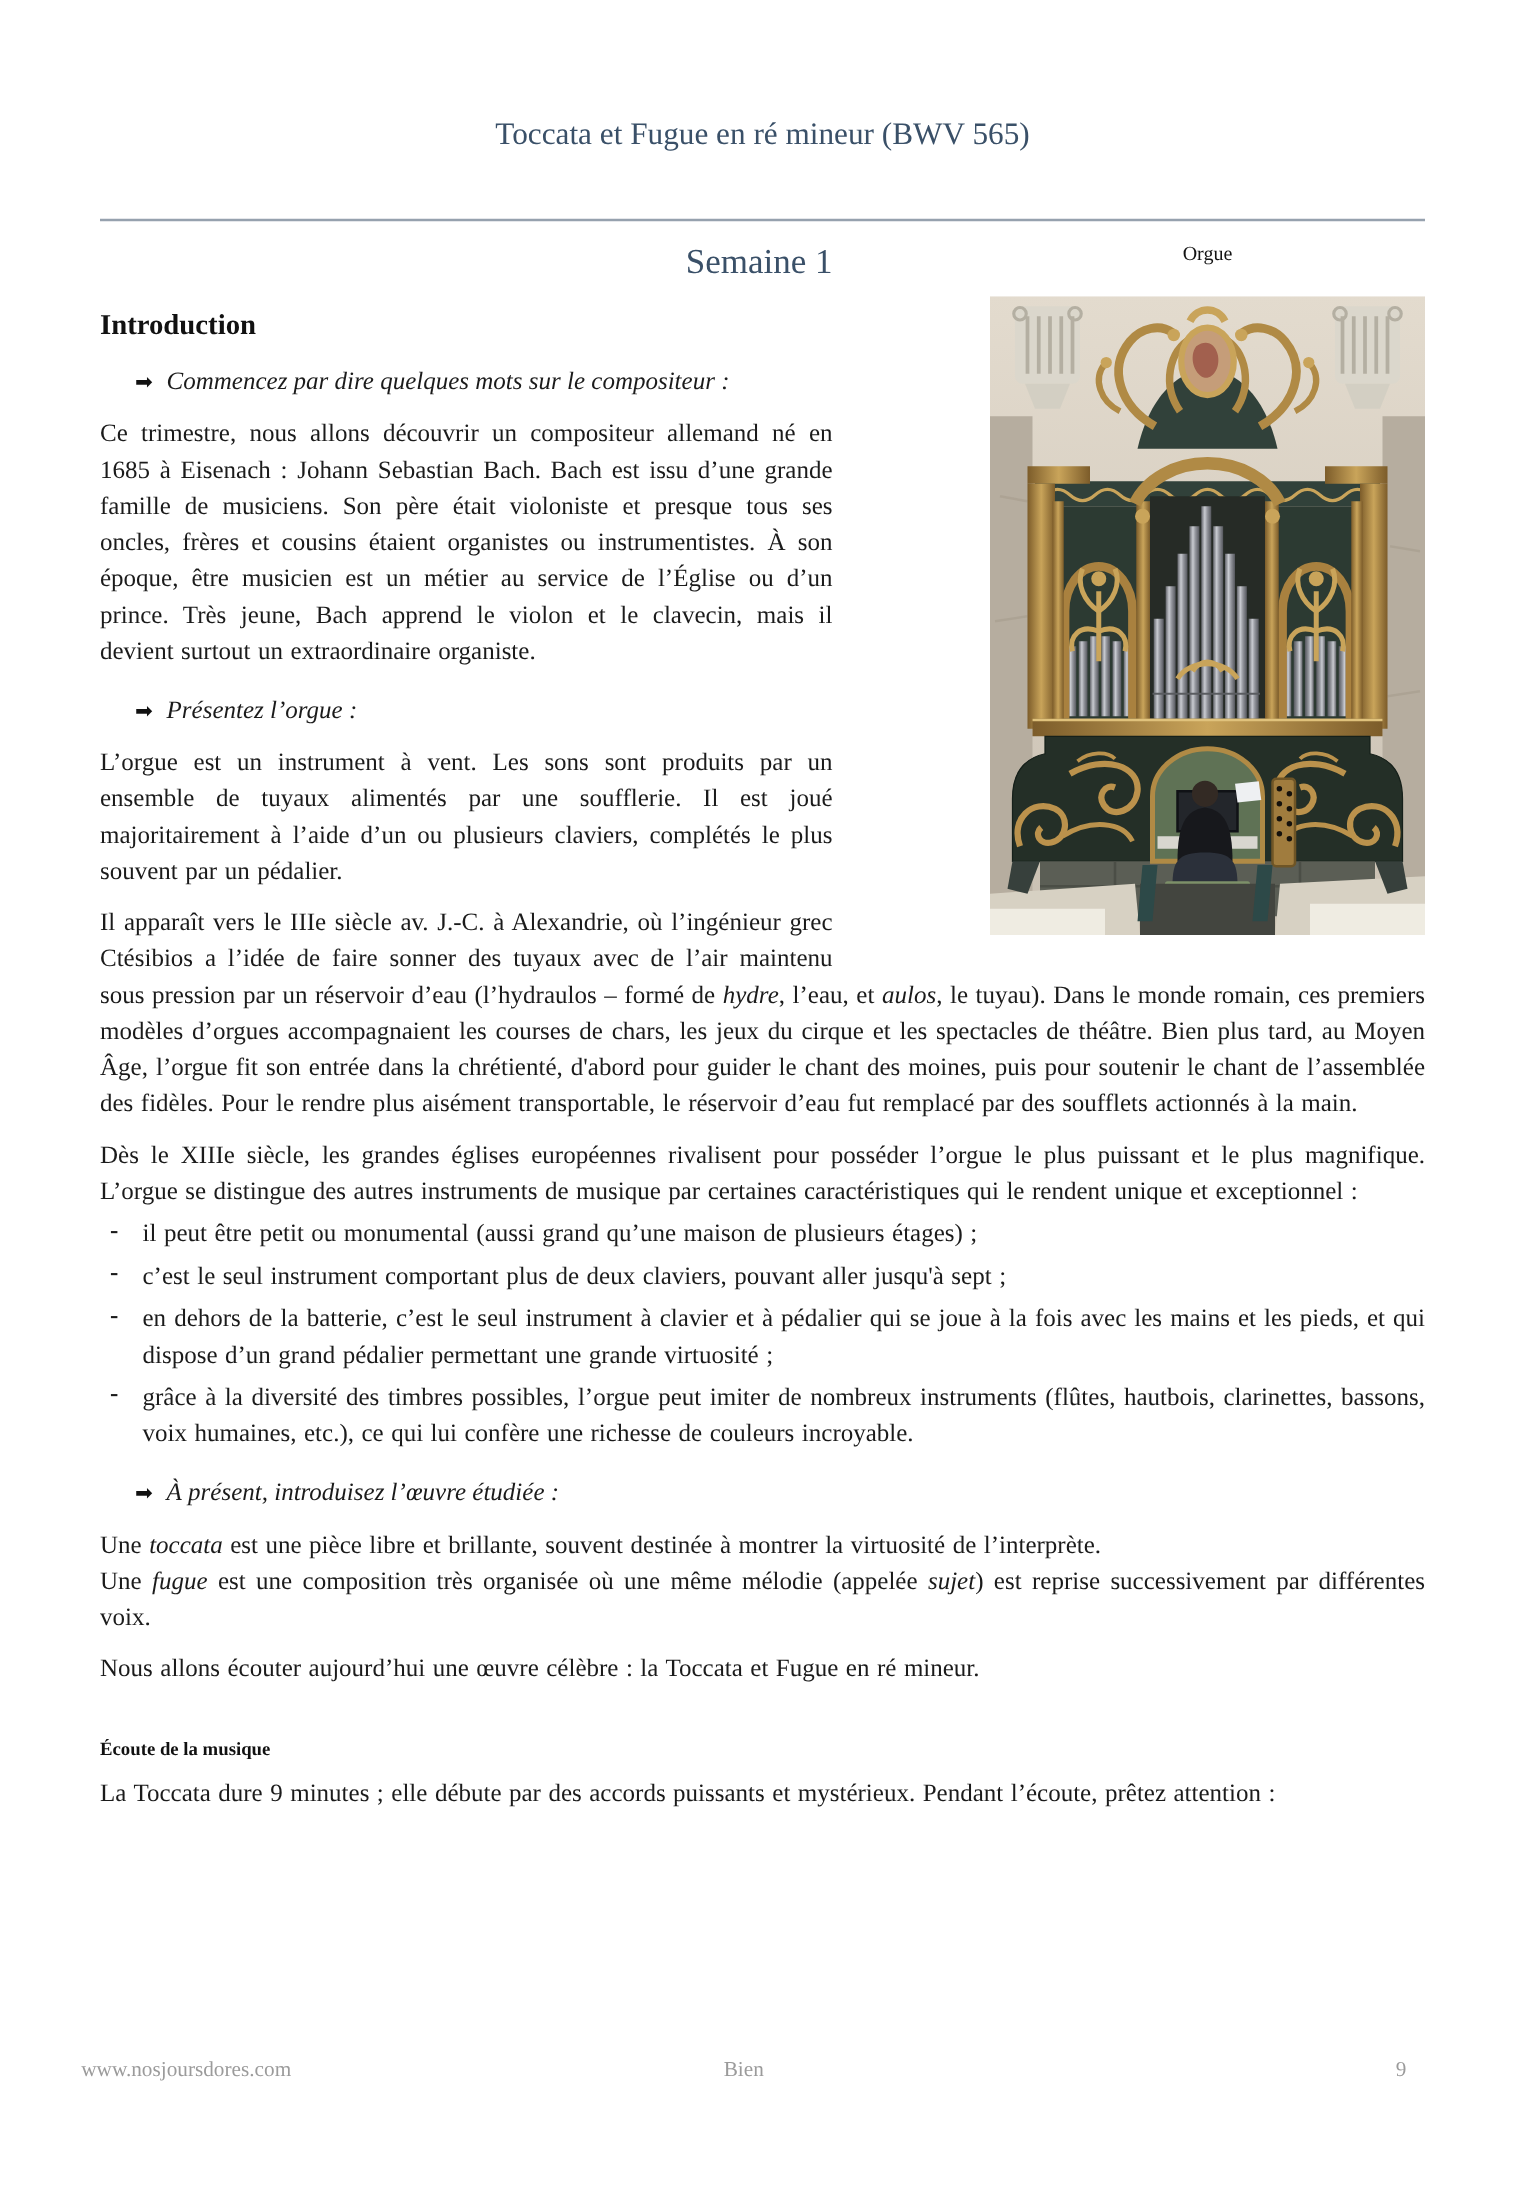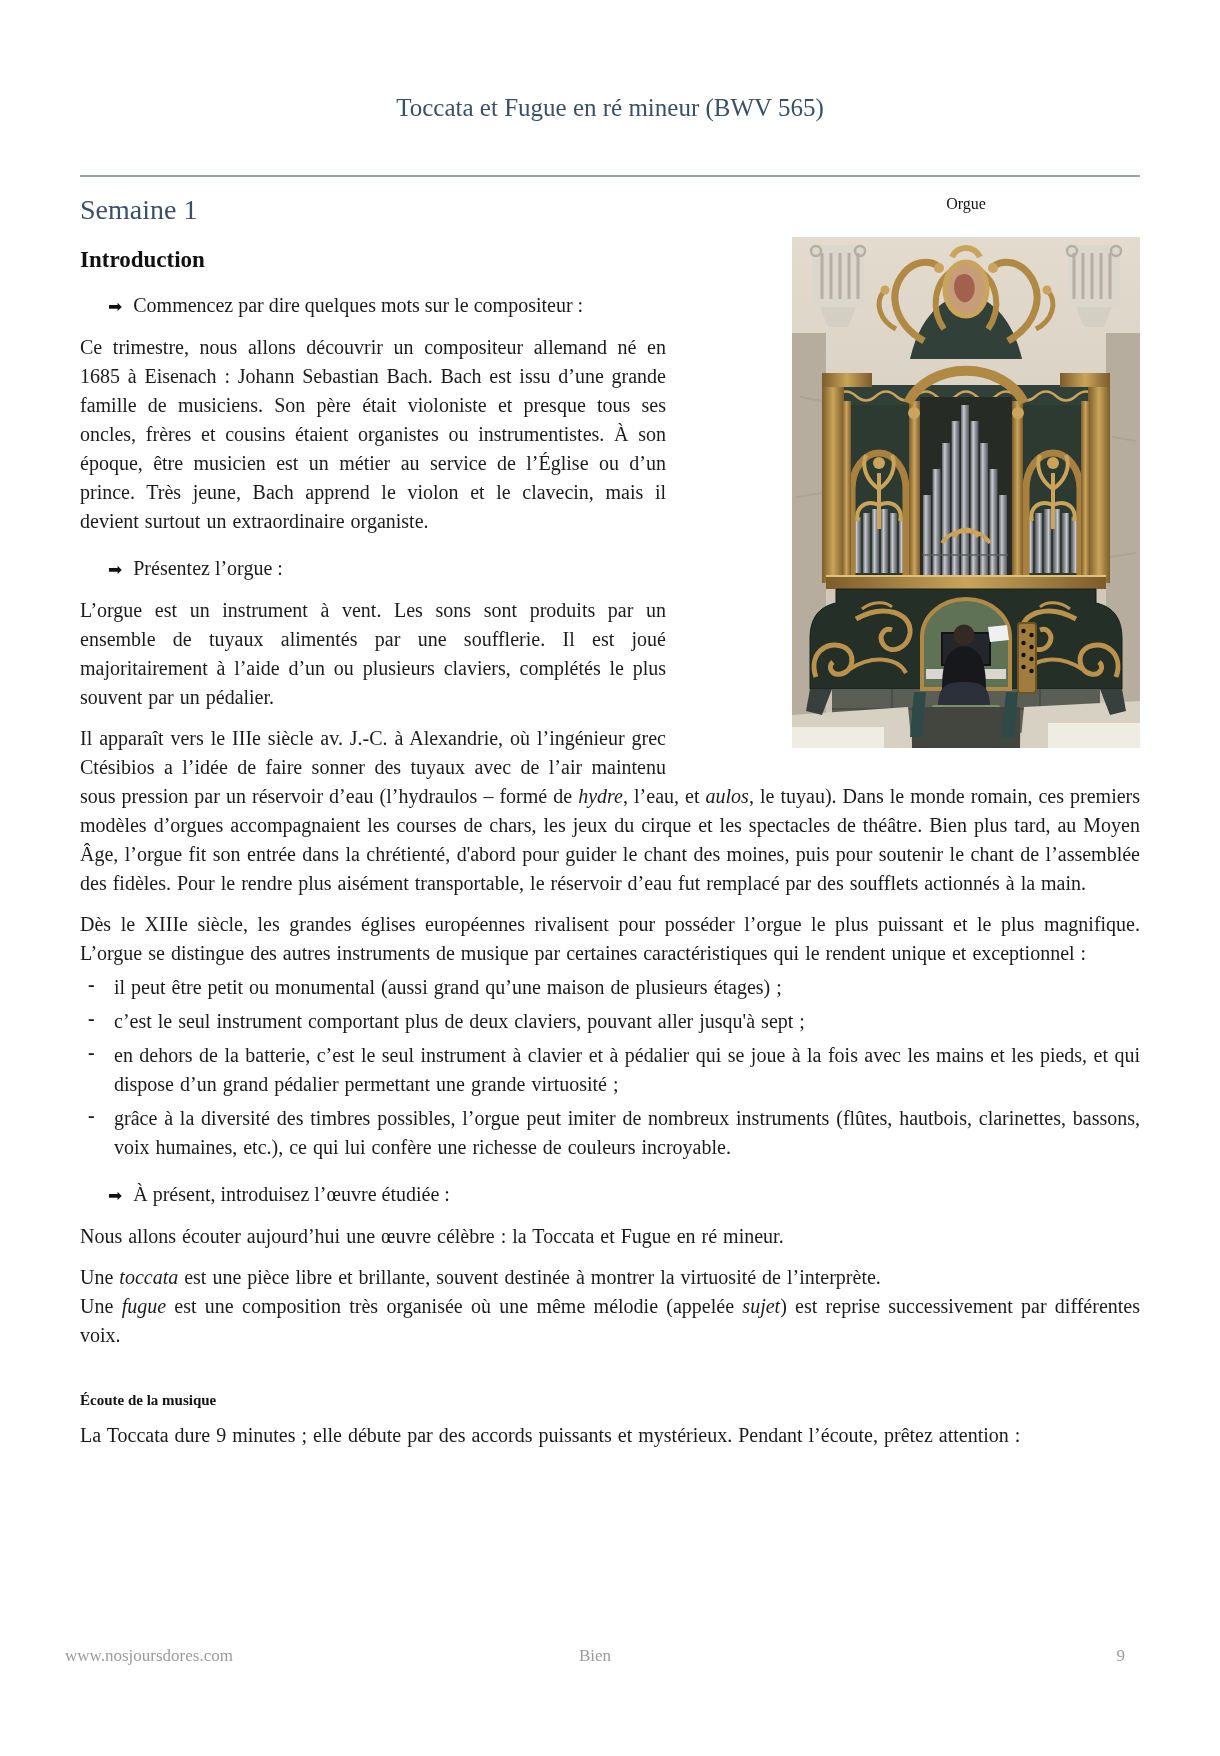--- a/index.html
+++ b/index.html
@@ -2,29 +2,29 @@
 <html lang="fr"><head>
 <meta charset="utf-8">
 <style>
   html,body{margin:0;padding:0;background:#ffffff;}
   .page{position:relative;width:1220px;height:1756px;background:#ffffff;
         color:#1b1b1b;font-family:"Liberation Serif",serif;overflow:hidden;}
   .content{position:absolute;left:80px;top:0;width:1060px;}
   .doc-title{margin:92px 0 0;text-align:center;font-weight:normal;
              font-size:25px;line-height:1.25;color:#3a5068;}
   .rule{height:0;border:0;border-top:2px solid #96a1ae;margin:52px 0 16px;}
-  .week{font-size:28px;font-weight:normal;color:#3a5068;margin:0;line-height:1.2;}
+  .week{font-size:28px;font-weight:normal;color:#3a5068;margin:0;line-height:1.2;text-align:right;}
   .figure{float:right;width:348px;margin:0 0 30px 126px;}
   .figcaption{text-align:center;font-size:16px;color:#141414;margin:2px 0 24px;}
   .photo-frame{width:348px;height:511px;display:block;}
   h3.subhead{font-size:23px;font-weight:bold;color:#111;margin:20px 0 0;}
   .prompt{margin:18px 0 0;padding-left:28px;font-size:20px;line-height:29px;}
   .arrow{font-family:"DejaVu Sans",sans-serif;font-style:normal;font-size:17px;
          margin-right:11px;color:#111;}
-  .ptext{}
+  .ptext{font-style:italic;}
   p.body{margin:12px 0 0;font-size:20px;line-height:29px;text-align:justify;
          word-spacing:1px;}
   em{font-style:italic;}
   .list{margin:3px 0 0;}
   .li{position:relative;padding-left:34px;margin-top:5px;font-size:20px;
       line-height:29px;text-align:justify;word-spacing:1px;}
   .li .marker{position:absolute;left:8px;top:-3px;font-weight:bold;}
   .ecoute-head{font-size:15px;font-weight:bold;margin:42px 0 0;color:#111;}
   .footer{position:absolute;left:65px;top:1646px;width:1060px;display:grid;
           grid-template-columns:1fr auto 1fr;color:#9b9b9b;font-size:17px;}
@@ -245,23 +245,23 @@
       </div>
       <div class="li">
         <span class="marker">-</span><span>grâce à la diversité des timbres possibles, l’orgue peut imiter de nombreux instruments (flûtes, hautbois, clarinettes, bassons, voix humaines, etc.), ce qui lui confère une richesse de couleurs incroyable.</span>
       </div>
     </div>
 
     <div class="prompt">
       <span class="arrow">➡</span><span class="ptext">À présent, introduisez l’œuvre étudiée :</span>
     </div>
 
+    <p class="body"><span>Une </span><em>toccata</em><span> est une pièce libre et brillante, souvent destinée à montrer la virtuosité de l’interprète.</span><br><span>Une </span><em>fugue</em><span> est une composition très organisée où une même mélodie (appelée </span><em>sujet</em><span>) est reprise successivement par différentes voix.</span></p>
+
     <p class="body">Nous allons écouter aujourd’hui une œuvre célèbre : la Toccata et Fugue en ré mineur.</p>
-
-    <p class="body"><span>Une </span><em>toccata</em><span> est une pièce libre et brillante, souvent destinée à montrer la virtuosité de l’interprète.</span><br><span>Une </span><em>fugue</em><span> est une composition très organisée où une même mélodie (appelée </span><em>sujet</em><span>) est reprise successivement par différentes voix.</span></p>
 
     <h3 class="ecoute-head">Écoute de la musique</h3>
 
     <p class="body">La Toccata dure 9 minutes ; elle débute par des accords puissants et mystérieux. Pendant l’écoute, prêtez attention :</p>
 
   </div>
 
   <div class="footer">
     <span class="f-left">www.nosjoursdores.com</span>
     <span class="f-center">Bien</span>

